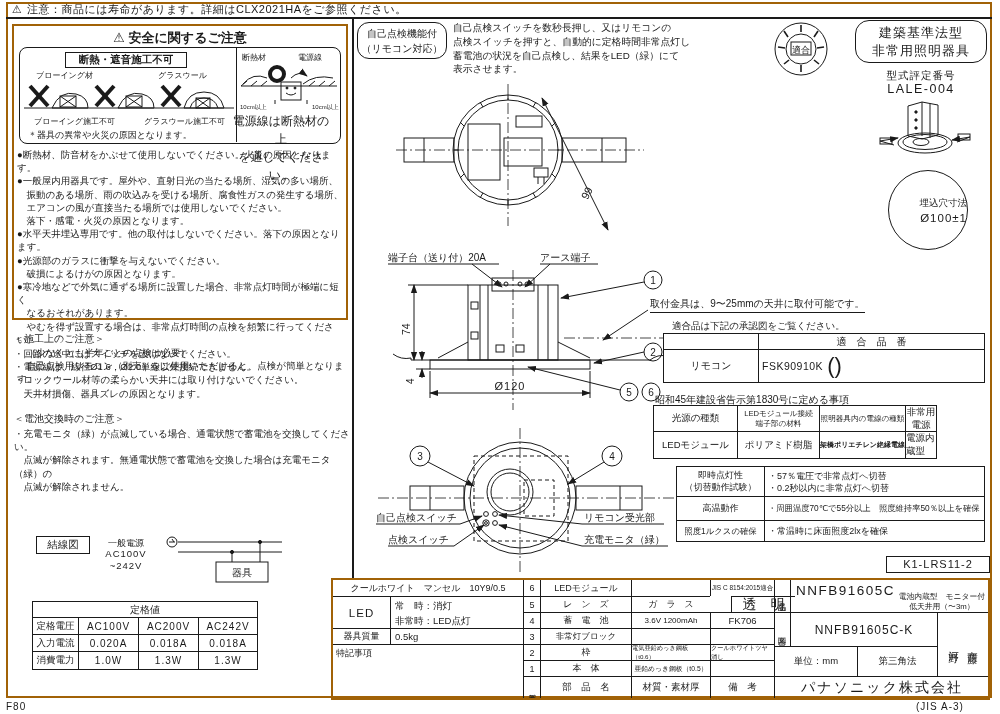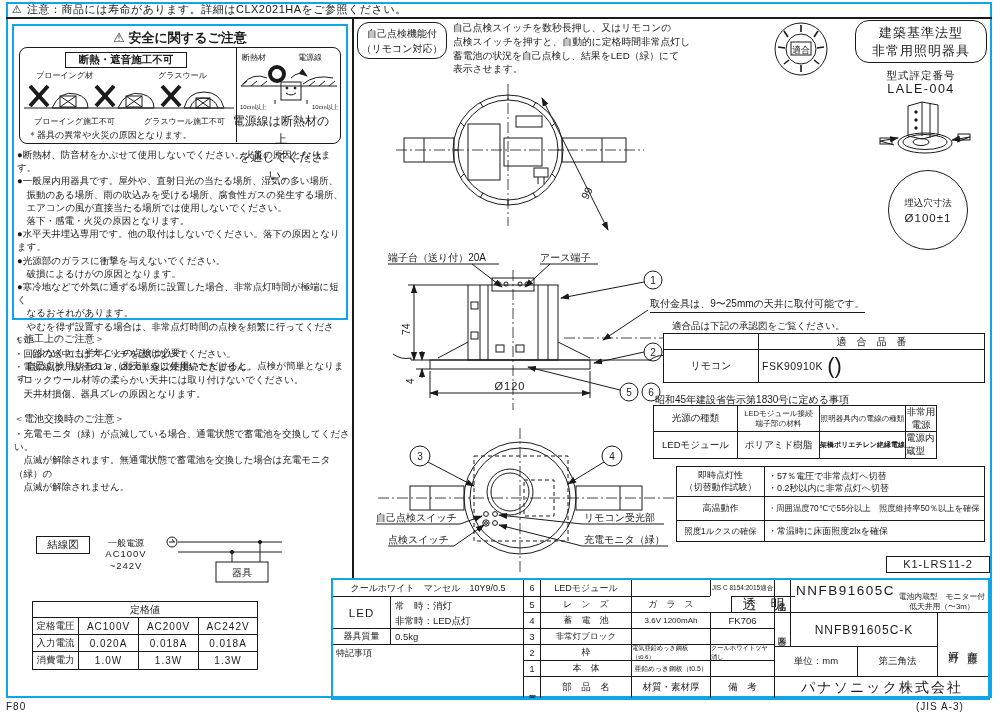--- a/index.html
+++ b/index.html
@@ -2,21 +2,21 @@
 <html><head>
 <meta charset="utf-8">
 <style>
   *{margin:0;padding:0;box-sizing:border-box}
   html,body{width:1000px;height:714px;background:#fff;overflow:hidden}
   body{position:relative;font-family:"Liberation Sans","DejaVu Sans",sans-serif;color:#1a1a1a;-webkit-font-smoothing:antialiased}
   .abs{position:absolute}
   .pre{white-space:pre-line}
   .ctr{text-align:center}
   .b{font-weight:normal}
-  .frame{border:2px solid #0ea5e9}
+  .frame{border:2px solid #a16207}
   .box1{border:1.5px solid #1a1a1a}
   svg{display:block}
   svg text{font-family:"Liberation Sans","DejaVu Sans",sans-serif;fill:#1a1a1a}
   .tbl{border:1.5px solid #1a1a1a;background:#fff}
   .tbl .r{display:flex}
   .tbl .c{display:flex;align-items:center;justify-content:center;border-right:1px solid #1a1a1a;border-bottom:1px solid #1a1a1a;overflow:hidden}
   .tbl .r .c:last-child{border-right:none}
   .tbl .r:last-child .c{border-bottom:none}
   .vlab{writing-mode:vertical-rl;text-orientation:upright;display:flex;align-items:center;justify-content:center}
   .cell{position:absolute;overflow:hidden}
@@ -376,21 +376,21 @@
     <ellipse cx="53" cy="43" rx="27" ry="10"></ellipse>
     <ellipse cx="53" cy="42" rx="22" ry="7.5"></ellipse>
     <ellipse cx="49" cy="42" rx="8" ry="3.5"></ellipse>
     <path d="M26,38 l-18,3 M8,41 l14,4" marker-start="url(#ah)"></path>
     <path d="M80,40 l18,-3 M98,37 l-13,5" marker-start="url(#ah)"></path>
     <rect x="8" y="38" width="12" height="6"></rect>
       <rect x="86" y="34" width="12" height="6"></rect>
   </g>
 </svg>
 
-<div class="abs box1" style="left:888px;top:170px;width:80px;height:80px;border-radius:50%;display:flex;flex-direction:column;align-items:center;justify-content:center">
+<div class="abs box1" style="left:888px;top:170px;width:80px;height:80px;border-radius:50%;display:flex;flex-direction:column;align-items:flex-end;justify-content:center">
   <div style="font-size:9.5px">埋込穴寸法</div>
   <div style="font-size:11.5px;letter-spacing:1px;margin-top:2px">Ø100±1</div>
 </div>
 
 <div class="abs" style="left:650px;top:297px;font-size:10px;border-bottom:1px solid #1a1a1a;padding-bottom:1px">取付金具は、9〜25mmの天井に取付可能です。</div>
 <div class="abs" style="left:672px;top:320px;font-size:9.5px">適合品は下記の承認図をご覧ください。</div>
 
 <div class="tbl abs" style="left:663px;top:333px;width:322px">
   <div class="r">
     <div class="c" style="width:95px;height:16px"></div>

